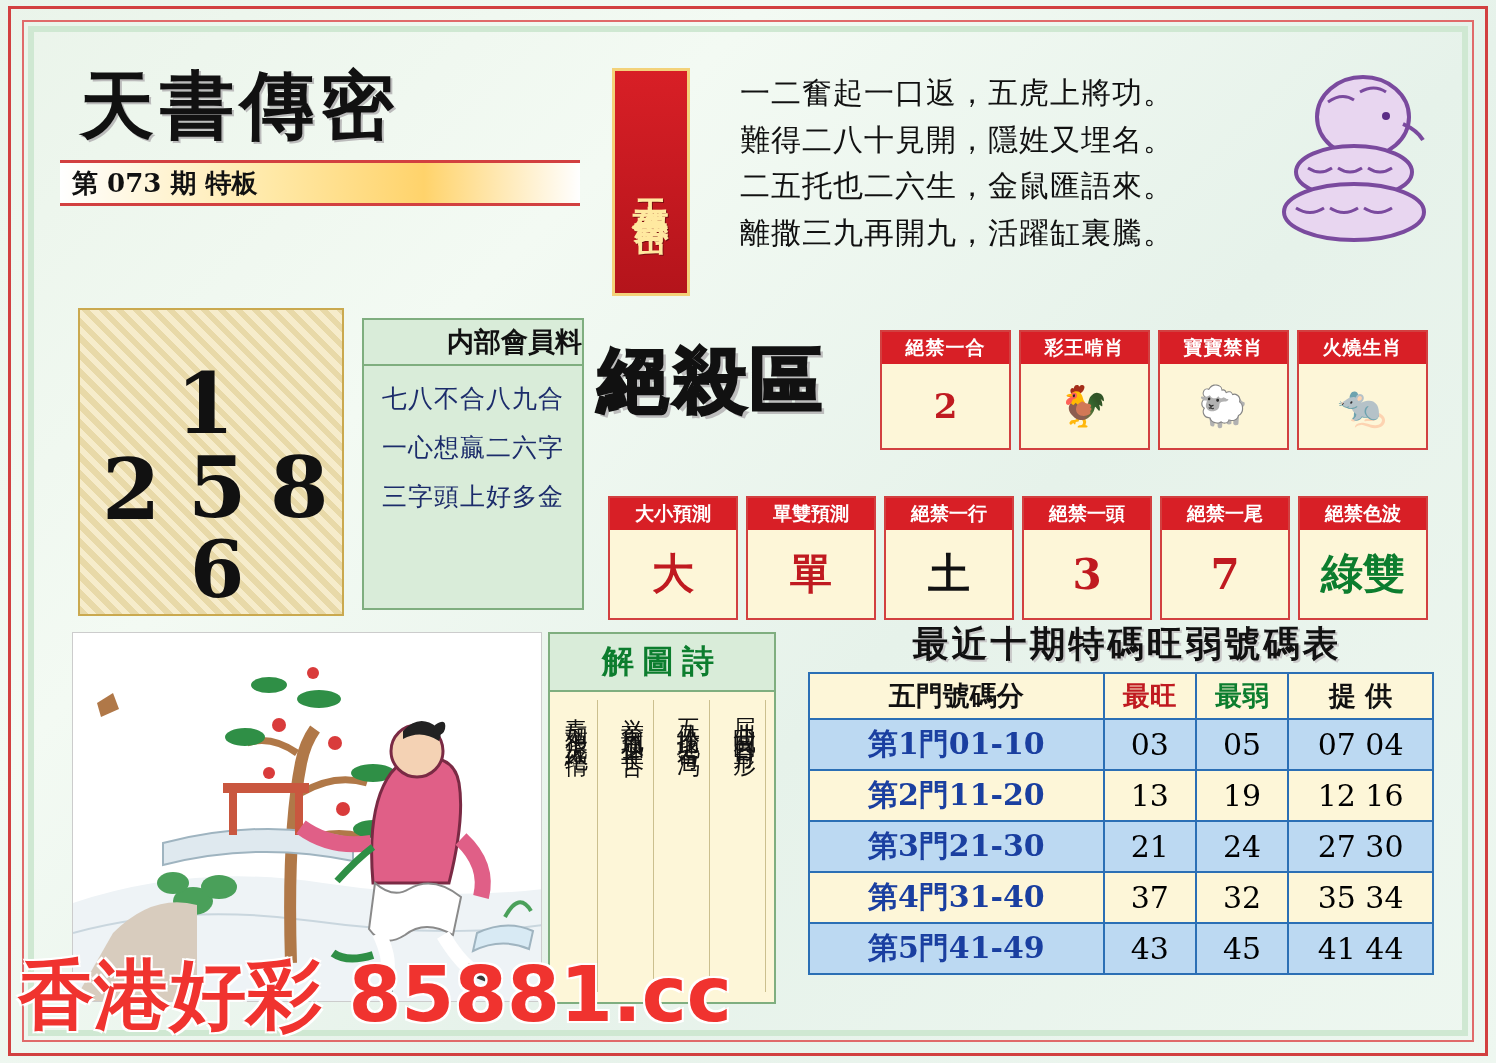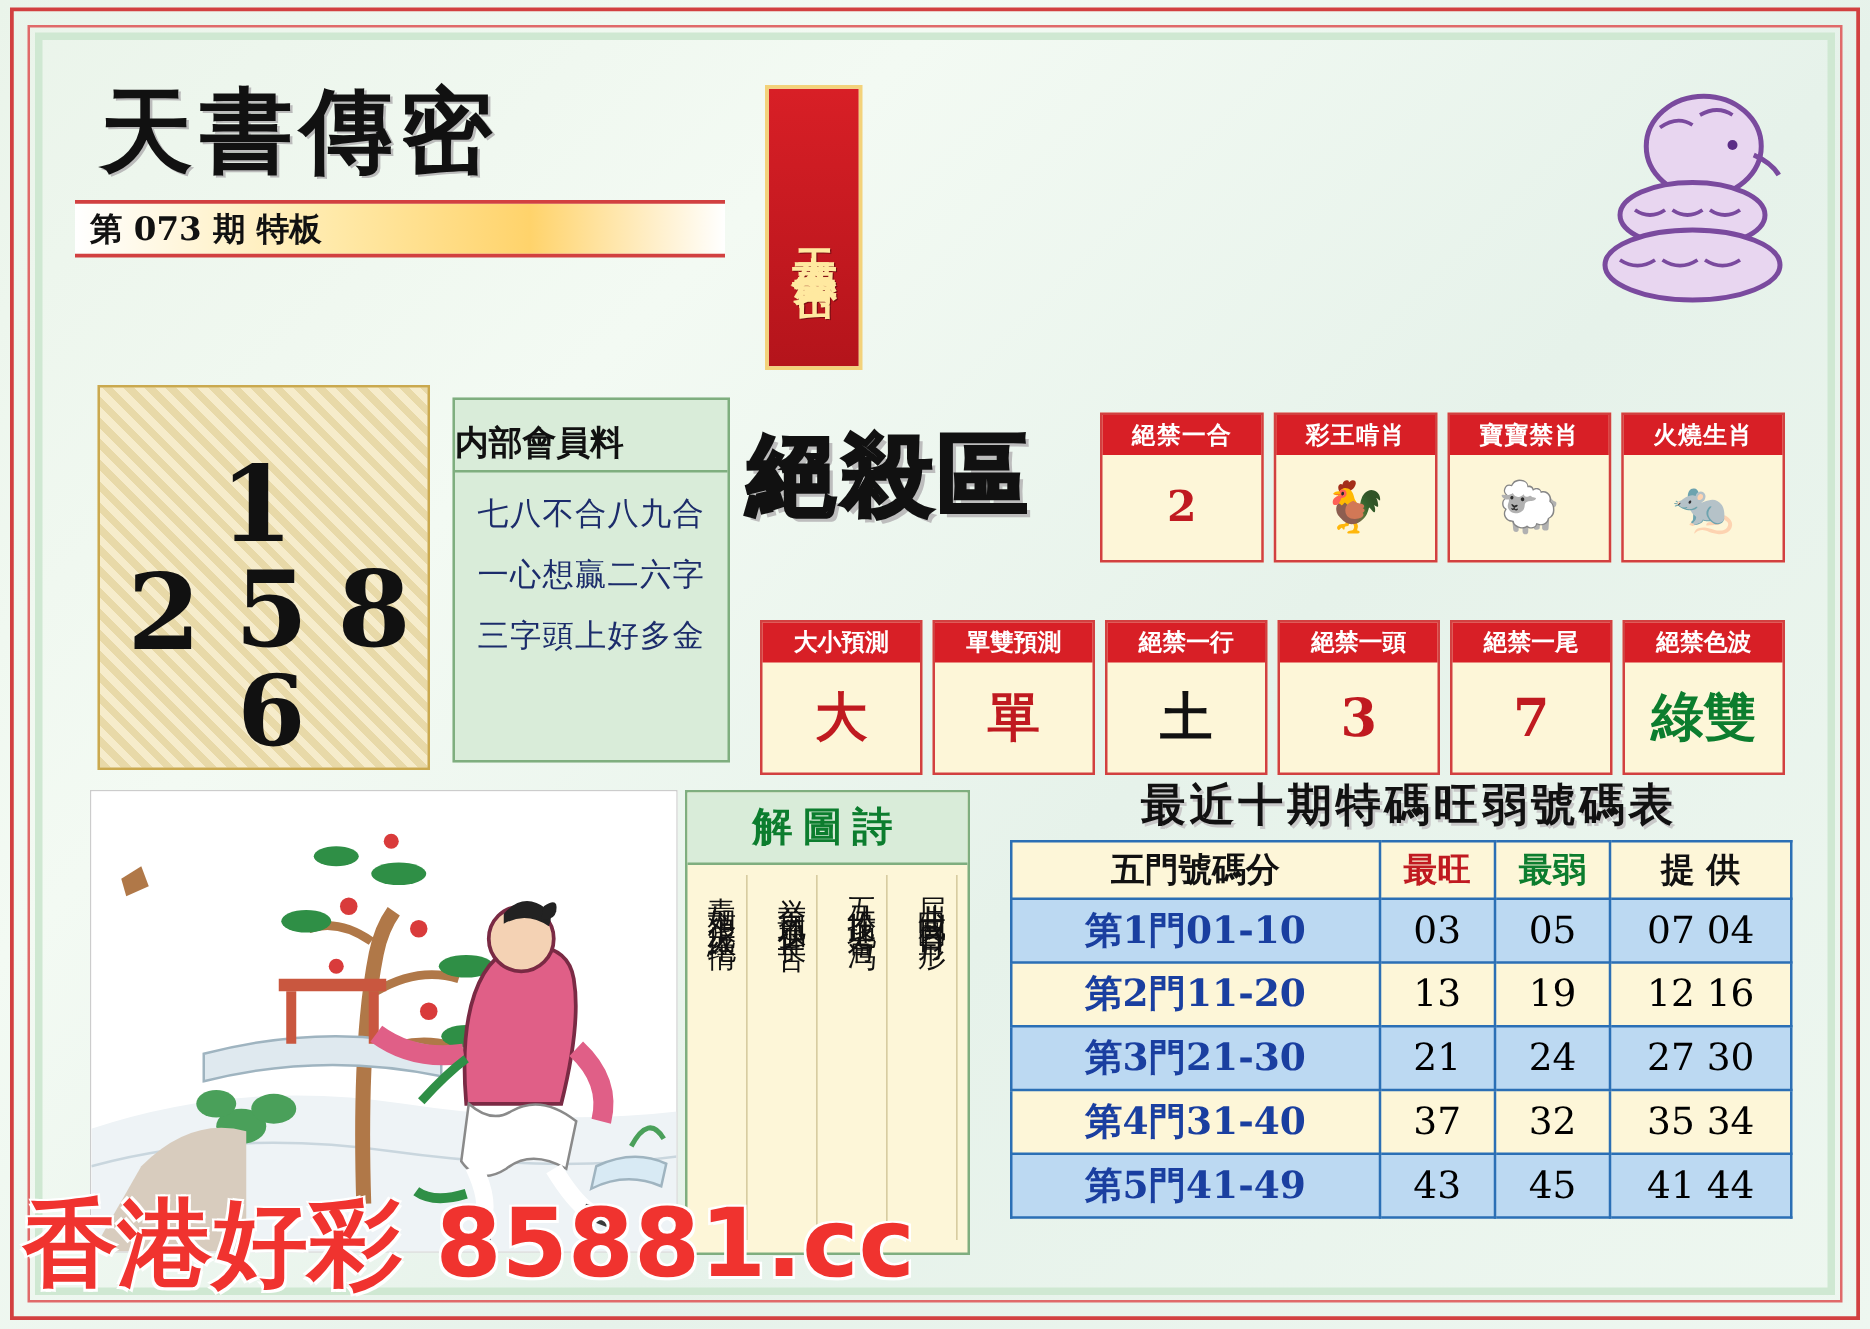--- a/index.html
+++ b/index.html
@@ -101,22 +101,22 @@
   .n5 { left:108px; top:128px; font-size:84px; }
   .n8 { left:190px; top:128px; font-size:84px; }
   .n6 { left:110px; top:214px; font-size:78px; }
   
   .member {
     position:absolute; left:362px; top:318px; width:222px; height:292px;
     background:#d9ecd9;
     border:2px solid #7fae7f;
   }
   .member h3 {
-    margin:0; padding:16px 0 4px;
-    text-align:left;
+    margin:0; padding:4px 0 4px;
+    text-align:right;
     font-family:"DejaVu Serif", serif;
     font-size:27px; color:#111; font-weight:bold;
     border-bottom:2px solid #7fae7f;
   }
   .member .line {
     text-align:center;
     font-family:"DejaVu Serif", serif;
     font-size:25px; color:#1c2c6b;
     padding-top:16px;
     letter-spacing:1px;
@@ -237,20 +237,26 @@
     <div class="main-title">天書傳密</div>
     <div class="issue-bar">
       <span class="issue-text">第 073 期  特板</span>
     </div>
   </div>
 
   <div class="seal">
     <span>天書傳密</span>
   </div>
 
+  <div class="poem">
+    <div>一二奮起一口返，五虎上將功。</div>
+    <div>難得二八十見開，隱姓又埋名。</div>
+    <div>二五托也二六生，金鼠匯語來。</div>
+    <div>離撒三九再開九，活躍缸裏騰。</div>
+  </div>
 
   <div class="zodiac">
     <svg width="170" height="200" viewBox="0 0 170 200">
       <ellipse cx="95" cy="45" rx="46" ry="40" fill="#e8d6f0" stroke="#7a4a9e" stroke-width="4"></ellipse>
       <path d="M60 30 q14 -10 26 -2" stroke="#7a4a9e" stroke-width="3" fill="none"></path>
       <path d="M92 20 q14 -8 26 0" stroke="#7a4a9e" stroke-width="3" fill="none"></path>
       <circle cx="118" cy="44" r="4" fill="#5b2d86"></circle>
       <path d="M135 52 q14 6 20 16" stroke="#7a4a9e" stroke-width="4" fill="none"></path>
       <ellipse cx="86" cy="100" rx="58" ry="26" fill="#e8d6f0" stroke="#7a4a9e" stroke-width="4"></ellipse>
       <ellipse cx="86" cy="140" rx="70" ry="28" fill="#e8d6f0" stroke="#7a4a9e" stroke-width="4"></ellipse>

